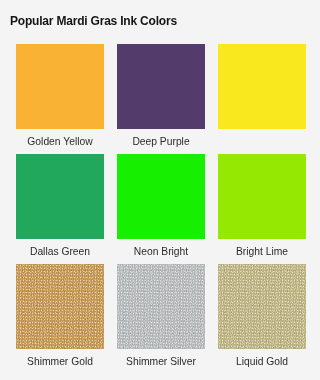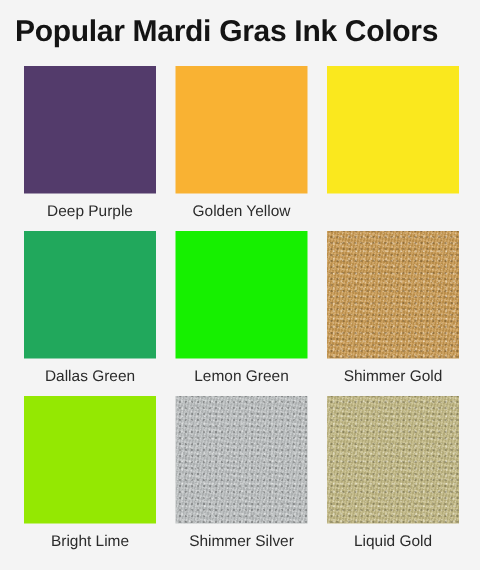--- a/index.html
+++ b/index.html
@@ -16,21 +16,21 @@
   }
   .page {
     width: 320px;
     height: 380px;
     box-sizing: border-box;
     padding: 11px 16px 0 16px;
     background: #f4f4f4;
     position: relative;
   }
   .title {
-    font-size: 20px;
+    font-size: 12px;
     font-weight: bold;
     color: #141414;
     letter-spacing: -0.2px;
     line-height: 21px;
     margin: 0 0 0 -6px;
     white-space: nowrap;
   }
   .swatch-grid {
     margin-top: 12px;
     display: grid;
@@ -87,51 +87,51 @@
 </head>
 <body style="background: rgb(244, 244, 244);">
 
 <div class="page">
 
   <h1 class="title" style="color: rgb(20, 20, 20);">Popular Mardi Gras Ink Colors</h1>
 
   <div class="swatch-grid">
 
     <div class="swatch-cell">
-      <div class="swatch-chip" style="background-color: rgb(83, 59, 107);"></div>
-      <div class="swatch-label" style="color: rgb(43, 43, 43);">Deep Purple</div>
+      <div class="swatch-chip" style="background-color: rgb(249, 178, 51);"></div>
+      <div class="swatch-label" style="color: rgb(43, 43, 43);">Golden Yellow</div>
     </div>
 
     <div class="swatch-cell">
-      <div class="swatch-chip" style="background-color: rgb(249, 178, 51);"></div>
-      <div class="swatch-label" style="color: rgb(43, 43, 43);">Golden Yellow</div>
+      <div class="swatch-chip" style="background-color: rgb(83, 59, 107);"></div>
+      <div class="swatch-label" style="color: rgb(43, 43, 43);">Deep Purple</div>
     </div>
 
     <div class="swatch-cell">
       <div class="swatch-chip" style="background-color: rgb(250, 232, 30);"></div>
     </div>
 
     <div class="swatch-cell">
       <div class="swatch-chip" style="background-color: rgb(33, 168, 92);"></div>
       <div class="swatch-label" style="color: rgb(43, 43, 43); text-align: right;">Dallas Green</div>
     </div>
 
     <div class="swatch-cell">
       <div class="swatch-chip" style="background-color: rgb(22, 240, 0);"></div>
-      <div class="swatch-label" style="color: rgb(43, 43, 43);">Lemon Green</div>
+      <div class="swatch-label" style="color: rgb(43, 43, 43);">Neon Bright</div>
+    </div>
+
+    <div class="swatch-cell">
+      <div class="swatch-chip" style="background-color: rgb(148, 232, 2);"></div>
+      <div class="swatch-label" style="color: rgb(43, 43, 43);">Bright Lime</div>
     </div>
 
     <div class="swatch-cell">
       <div class="swatch-chip metallic" style="background-color: rgb(204, 155, 81);"></div>
       <div class="swatch-label" style="color: rgb(43, 43, 43);">Shimmer Gold</div>
-    </div>
-
-    <div class="swatch-cell">
-      <div class="swatch-chip" style="background-color: rgb(148, 232, 2);"></div>
-      <div class="swatch-label" style="color: rgb(43, 43, 43);">Bright Lime</div>
     </div>
 
     <div class="swatch-cell">
       <div class="swatch-chip metallic" style="background-color: rgb(189, 193, 194);"></div>
       <div class="swatch-label" style="color: rgb(43, 43, 43);">Shimmer Silver</div>
     </div>
 
     <div class="swatch-cell">
       <div class="swatch-chip metallic" style="background-color: rgb(196, 186, 132);"></div>
       <div class="swatch-label" style="color: rgb(43, 43, 43);">Liquid Gold</div>

